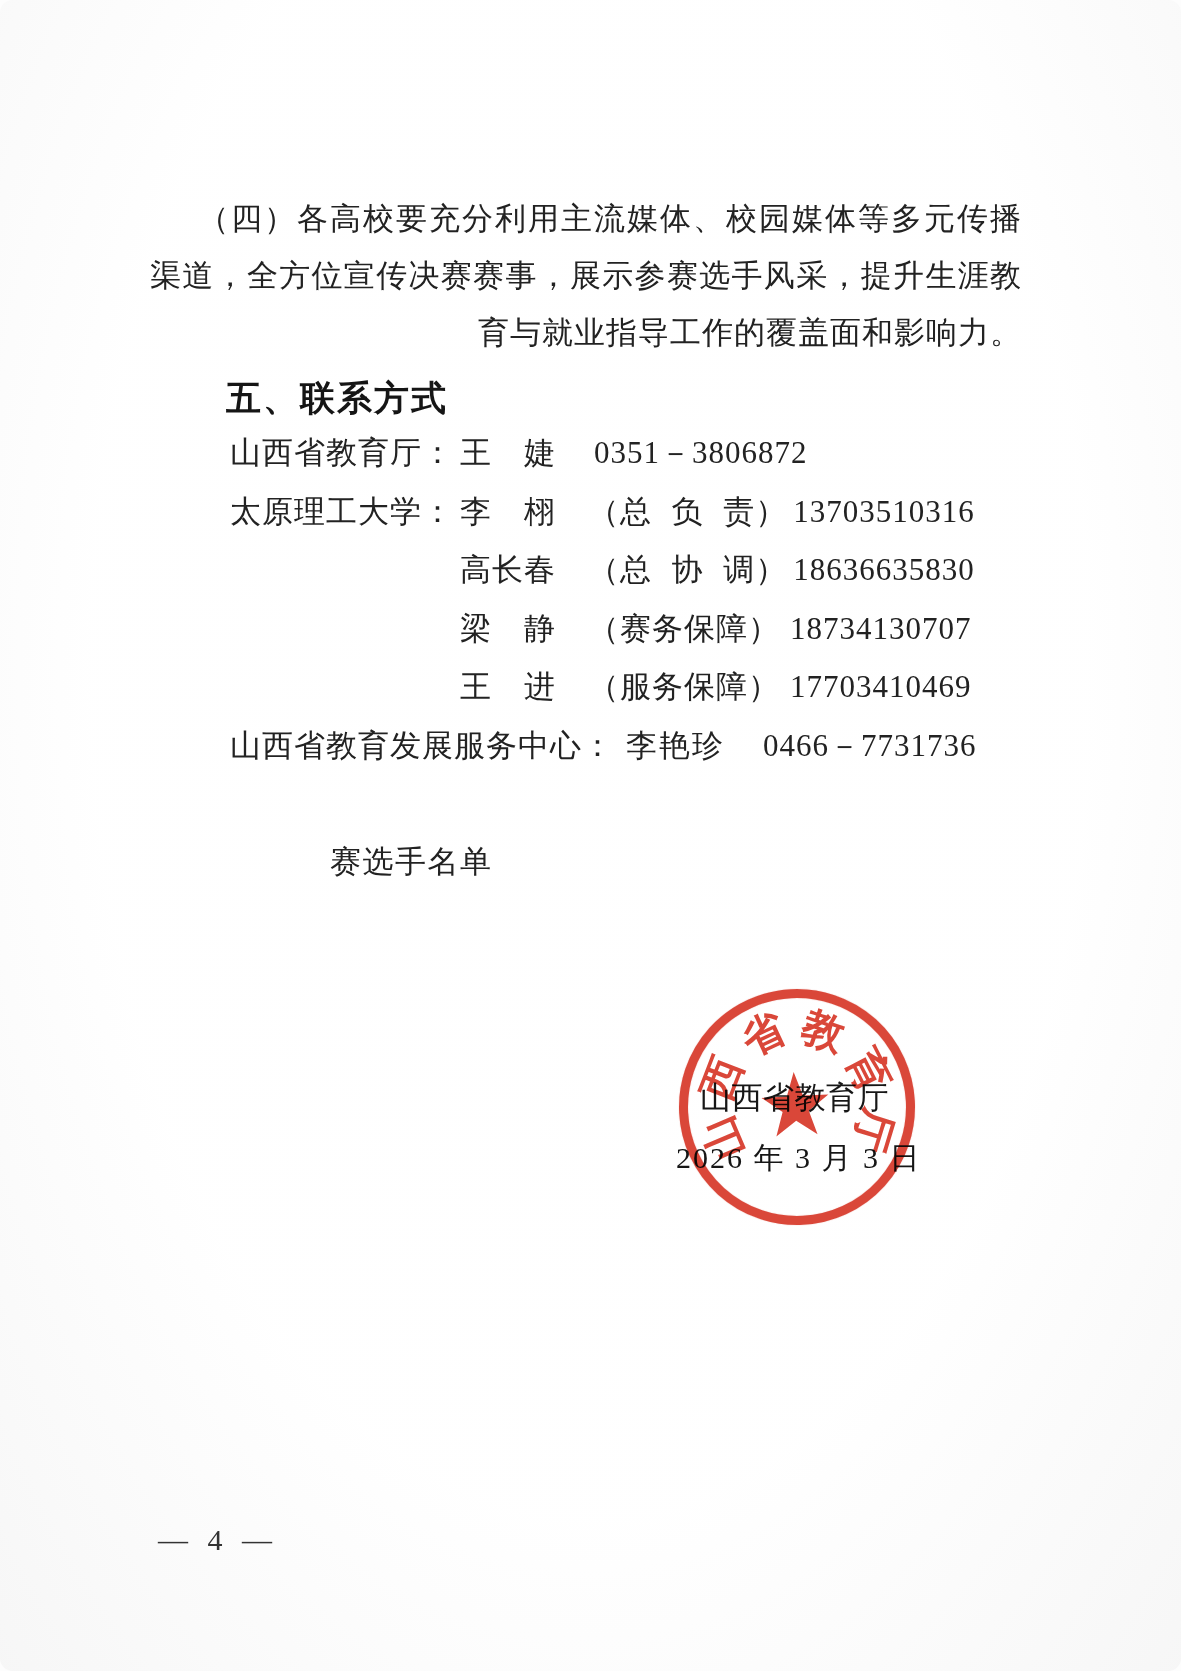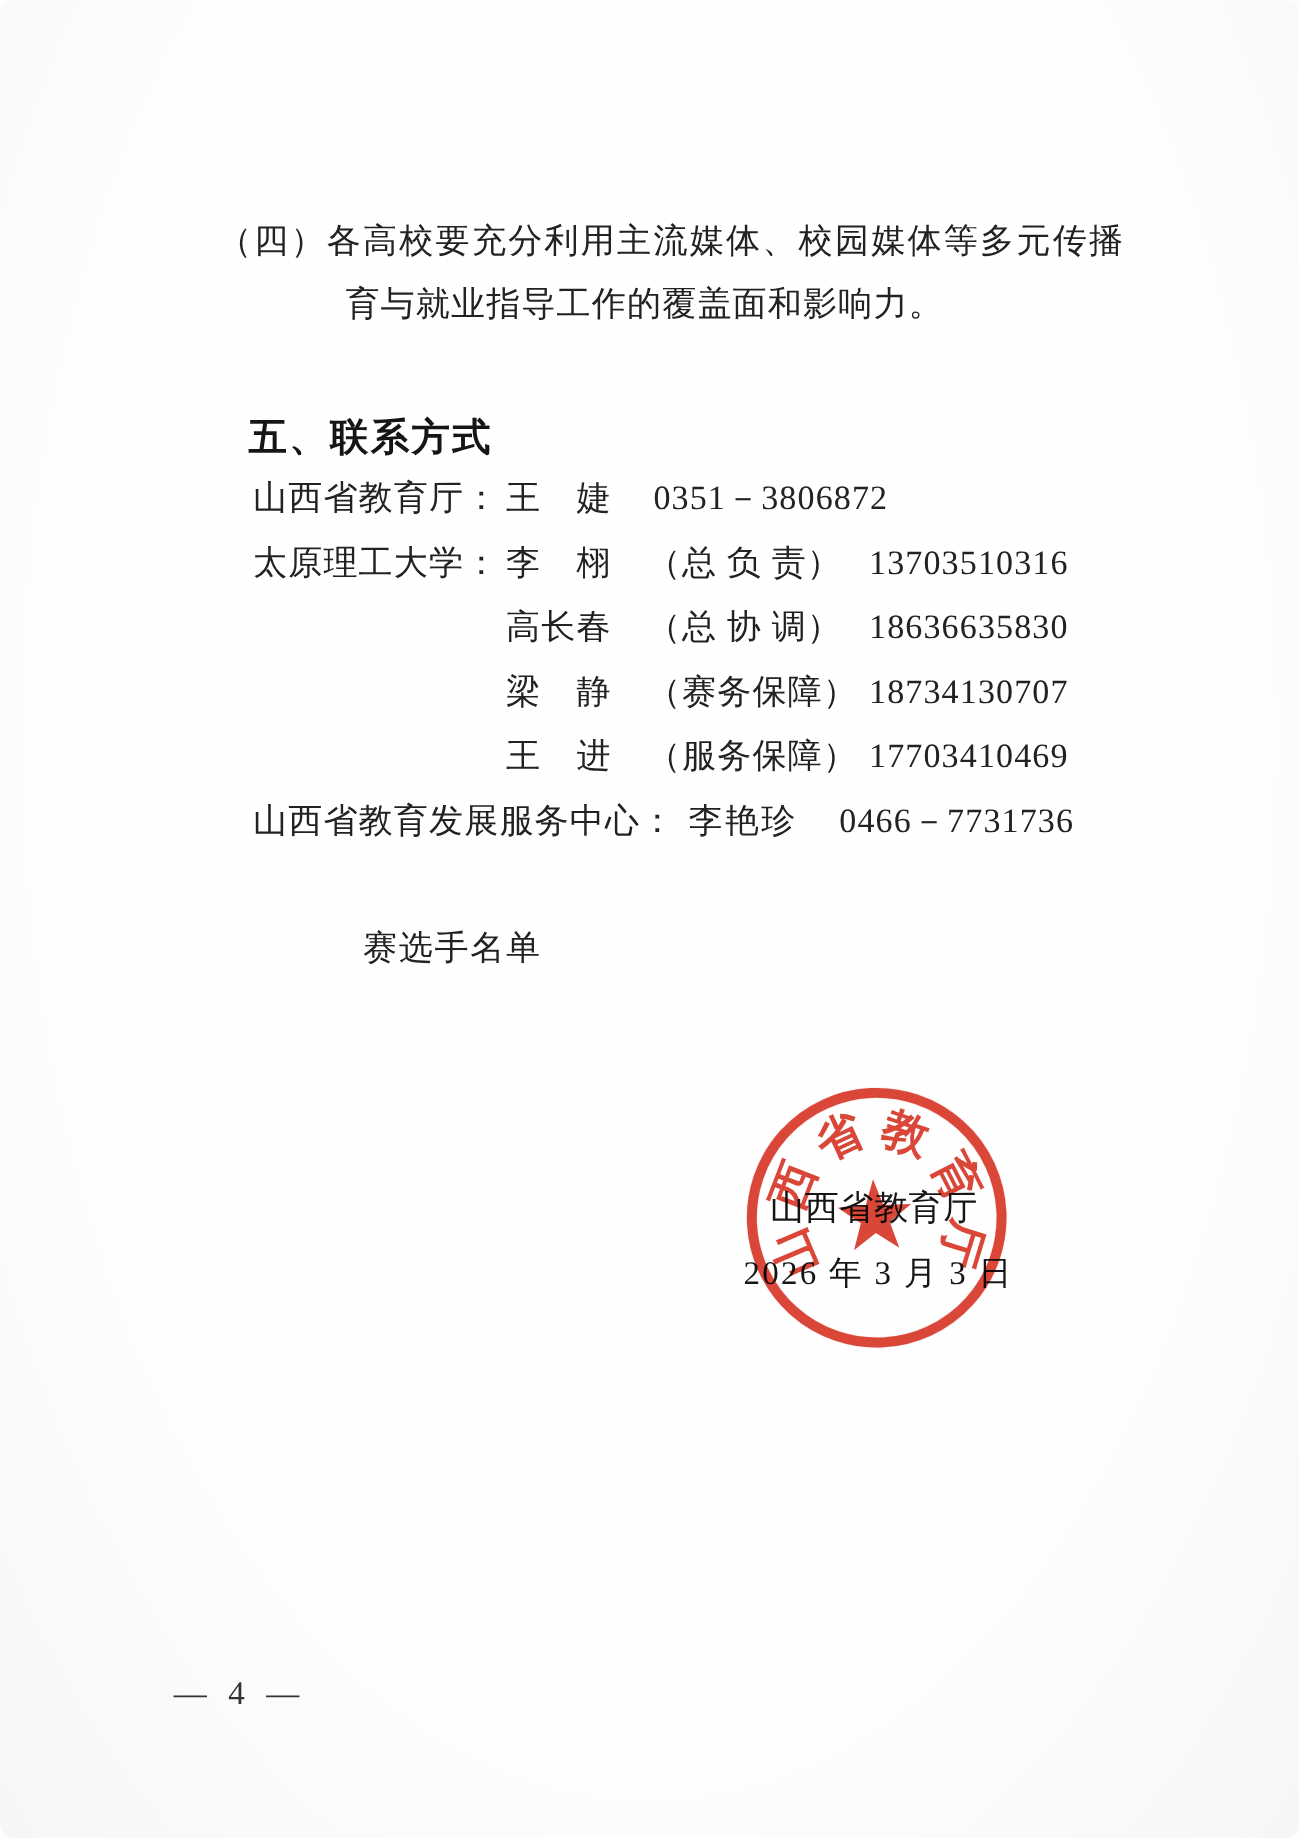--- a/index.html
+++ b/index.html
@@ -19,40 +19,40 @@
     border-radius: 13px;
   }
   
   .para {
     position: absolute; left: 150px; top: 190px; width: 872px;
     font-size: 31px; line-height: 57px; letter-spacing: 1px;
     color: #222;
   }
   .jline { text-align: justify; text-align-last: justify; white-space: nowrap; }
   .jline.indent { padding-left: 48px; }
-  .lline { text-align: center; }
+  .lline { text-align: right; }
 
   
   .heading {
     position: absolute; left: 150px; top: 369px; margin: 0;
     padding-left: 76px;
     font-family: "Liberation Sans", "DejaVu Sans", sans-serif;
     font-size: 35px; font-weight: 700; line-height: 57px;
     letter-spacing: 2px; color: #151515;
   }
 
   
   .contacts {
     position: absolute; left: 150px; top: 424px; width: 900px;
     font-size: 31px; color: #222;
   }
   .contact-row { height: 58.5px; line-height: 58.5px; padding-left: 80px; white-space: nowrap; }
   .c-org  { display: inline-block; width: 230px; letter-spacing: 1px; }
   .c-name { display: inline-block; width: 128px; letter-spacing: 1px; }
-  .c-role { display: inline-block; letter-spacing: 1px; }
+  .c-role { display: inline-block; letter-spacing: 1px; font-family: Liberation Mono, monospace; }
   .c-role:not(:empty) { min-width: 196px; }
   .c-phone { display: inline-block; margin-left: 6px; letter-spacing: 1px; }
   .service-row { height: 58.5px; line-height: 58.5px; padding-left: 80px; white-space: nowrap; }
   .s-org { letter-spacing: 1px; }
   .s-name { margin-left: 12px; letter-spacing: 2px; }
   .s-phone { margin-left: 38px; letter-spacing: 1px; }
 
   
   .attachment {
     position: absolute; left: 226px; top: 833px;
@@ -111,20 +111,21 @@
     white-space: nowrap;
   }
 </style>
 </head>
 <body>
 
 <div class="page">
 
   <div class="para">
     <div class="jline indent">（四）各高校要充分利用主流媒体、校园媒体等多元传播</div>
+    <div class="jline">渠道，全方位宣传决赛赛事，展示参赛选手风采，提升生涯教</div>
     <div class="lline">育与就业指导工作的覆盖面和影响力。</div>
   </div>
 
   <h2 class="heading">五、联系方式</h2>
 
   <div class="contacts">
     <div class="contact-row">
       <span class="c-org">山西省教育厅：</span><span class="c-name">王　婕</span><span class="c-role"></span><span class="c-phone">0351－3806872</span>
     </div>
     <div class="contact-row">

